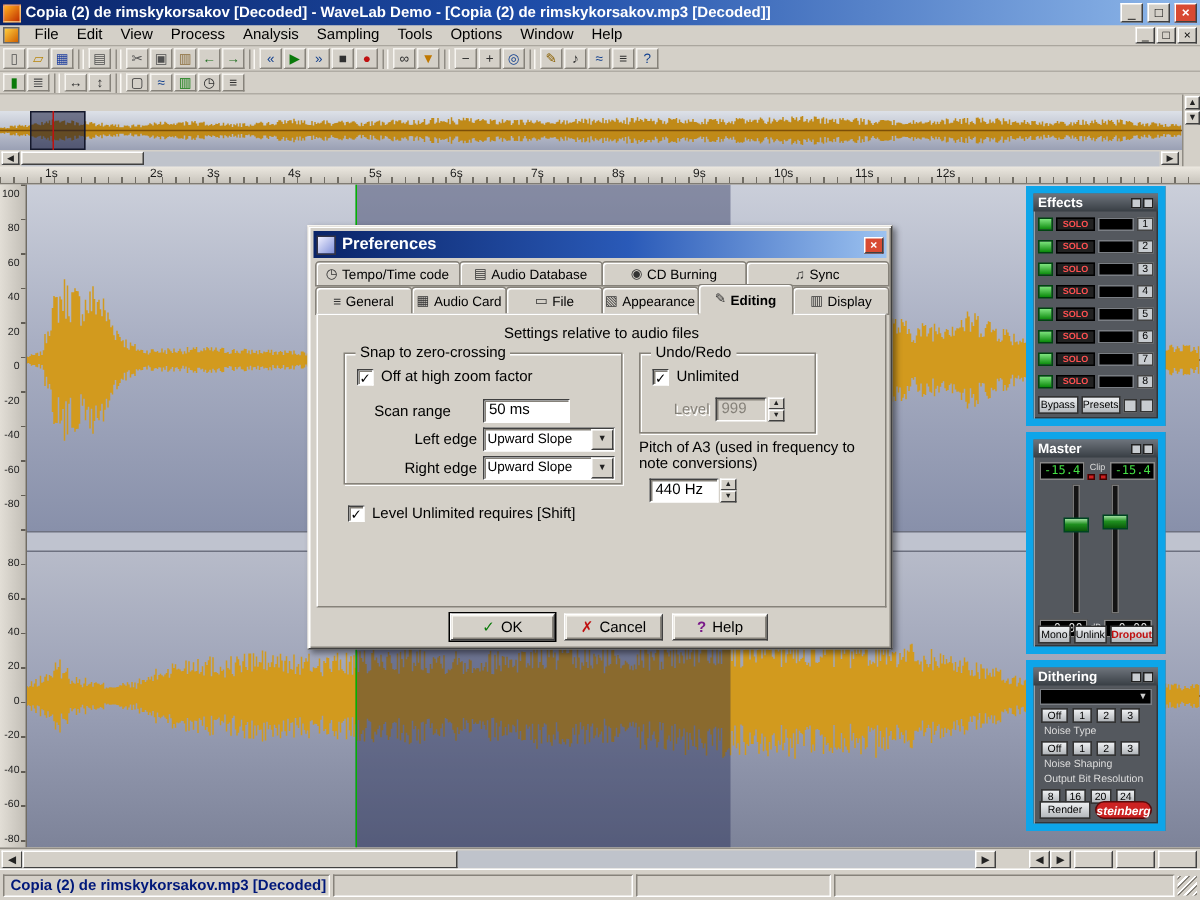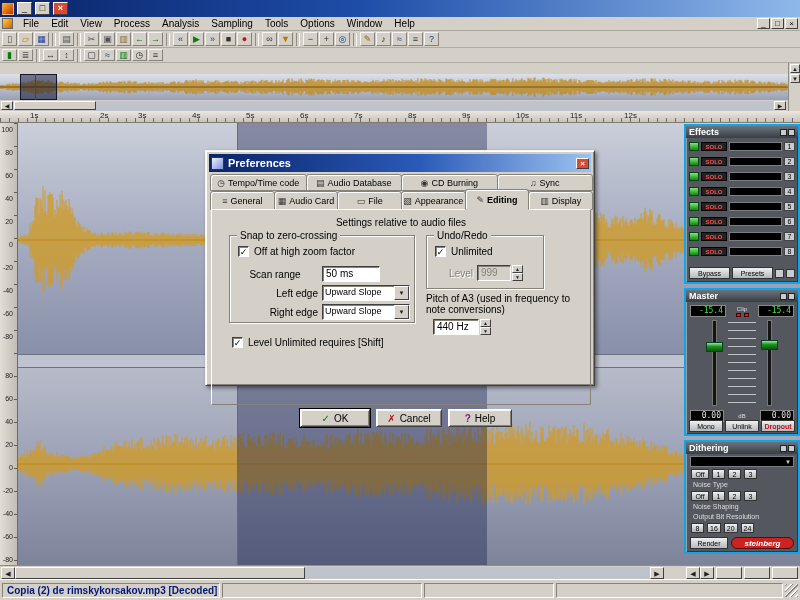--- a/index.html
+++ b/index.html
@@ -48,21 +48,21 @@
 
 #wave-area{left:18px;top:123px;width:782px;height:442px;overflow:hidden;}
 .chbg1{position:absolute;left:0;top:0;width:782px;height:231px;background:linear-gradient(180deg,#cbcfda 0%,#a9afc3 45%,#8890aa 100%);}
 .chdiv{position:absolute;left:0;top:231px;width:782px;height:14px;background:#bfc3cf;border-top:1px solid #6d7180;border-bottom:1px solid #6d7180;}
 .chbg2{position:absolute;left:0;top:245px;width:782px;height:197px;background:linear-gradient(180deg,#b7bbc9 0%,#9aa0b6 50%,#7d8399 100%);}
 #wave-svg{position:absolute;left:0;top:0;z-index:1;}
 .sel-overlay{position:absolute;left:219px;top:0;width:250px;height:442px;background:rgba(22,30,74,.38);z-index:2;}
 .cursor-line{position:absolute;left:219px;top:0;width:1px;height:442px;background:#00b400;z-index:3;}
 
 
-.panel{position:absolute;left:684px;width:116px;background:#54585e;border:2px solid #0ea5e9;box-shadow:inset 1px 1px 0 #9aa0a6,inset -1px -1px 0 #33363a;z-index:5;}
+.panel{position:absolute;left:684px;width:93px;background:#54585e;border:5px solid #0ea5e9;box-shadow:inset 1px 1px 0 #9aa0a6,inset -1px -1px 0 #33363a;z-index:5;}
 .panel-title{height:12px;background:linear-gradient(#6e747c,#383e44);color:#fff;font-size:9px;font-weight:bold;display:flex;align-items:center;justify-content:space-between;padding:0 3px;}
 .pt-btns{display:flex;gap:1px;}
 .pt-btn{width:7px;height:7px;background:#c8ccd0;border:1px solid #222;}
 #fx-rows{position:absolute;left:0;top:13px;right:0;}
 .fx-row{display:flex;align-items:center;gap:2px;height:15px;padding:0 3px;}
 .led-g{width:10px;height:9px;background:linear-gradient(#7fe57f,#0a8a0a);border:1px solid #041;}
 .solo-chip{width:26px;height:9px;background:#222;border:1px solid #000;color:#ff5050;font-size:6px;font-weight:bold;text-align:center;line-height:8px;}
 .slot-lcd{flex:1;height:9px;background:#000;border:1px solid #7a7e84;}
 .slot-num{width:11px;height:9px;background:#c8ccd0;border:1px solid #444;font-size:7px;text-align:center;line-height:8px;color:#000;}
 .fx-bottom{position:absolute;left:3px;right:3px;bottom:3px;display:flex;gap:2px;align-items:center;}
@@ -104,21 +104,21 @@
 .ov-sbtn{width:12px;height:9px;font-size:6px;line-height:8px;}
 .statusbar{position:absolute;left:0;top:579px;width:800px;height:21px;background:#d4d0c8;border-top:1px solid #fff;display:flex;gap:2px;padding:2px;align-items:center;}
 .seg{border:1px solid;border-color:#86827a #fff #fff #86827a;height:15px;font-size:10px;padding:0 4px;display:flex;align-items:center;background:#d4d0c8;}
 .seg.file{width:218px;color:#00187a;font-weight:bold;overflow:hidden;white-space:nowrap;}
 .seg.s2{width:200px;}
 .seg.s3{width:130px;}
 .seg.s4{flex:1;}
 .grip{width:13px;height:13px;background:repeating-linear-gradient(135deg,#fff 0 1px,#86827a 1px 2px,transparent 2px 4px);}
 
 
-.dialog{position:absolute;left:205px;top:150px;width:390px;height:236px;background:#d4d0c8;border:1px solid;border-color:#f6f4f0 #404040 #404040 #f6f4f0;box-shadow:inset 1px 1px 0 #fff,inset -1px -1px 0 #86827a,2px 2px 4px rgba(0,0,0,.45);z-index:10;}
+.dialog{position:absolute;left:205px;top:150px;width:390px;height:283px;background:#d4d0c8;border:1px solid;border-color:#f6f4f0 #404040 #404040 #f6f4f0;box-shadow:inset 1px 1px 0 #fff,inset -1px -1px 0 #86827a,2px 2px 4px rgba(0,0,0,.45);z-index:10;}
 .dlg-title{position:absolute;left:3px;top:3px;right:3px;height:18px;background:linear-gradient(90deg,#0a2468,#2a5ab8 55%,#9cc2f0);display:flex;align-items:center;gap:4px;padding:0 2px;}
 .dlg-icon{width:13px;height:13px;background:linear-gradient(135deg,#f0f0ff,#8090d8);border:1px solid #334;color:#c01010;font-size:8px;font-weight:bold;text-align:center;line-height:12px;}
 .dlg-title-text{color:#fff;font-size:11px;font-weight:bold;flex:1;}
 .tabs{position:absolute;left:4px;width:382px;display:flex;}
 #tabs1{top:23px;height:17px;}
 #tabs2{top:40px;height:19px;}
 .tab{flex:1;display:flex;align-items:center;justify-content:center;gap:3px;font-size:9px;background:#d4d0c8;border:1px solid #86827a;border-radius:3px 3px 0 0;margin-right:-1px;box-shadow:inset 1px 1px 0 #fff;color:#000;white-space:nowrap;overflow:hidden;}
 .tab-icon{font-size:9px;color:#333;}
 #tabs2 .tab.active{font-weight:bold;position:relative;z-index:2;margin-top:-2px;border-bottom-color:#d4d0c8;}
 .tab-panel{position:absolute;left:5px;top:58px;width:380px;height:196px;border:1px solid;border-color:#fff #86827a #86827a #fff;}
@@ -145,20 +145,21 @@
 .bicon-cancel{color:#c01010;font-weight:bold;}
 .bicon-help{color:#7a1a8a;font-weight:bold;}
 </style>
 </head>
 <body>
 
 <div class="app">
 
   <div class="titlebar">
     <span class="app-icon"></span>
+    <span class="title-text">Copia (2) de rimskykorsakov [Decoded] - WaveLab Demo - [Copia (2) de rimskykorsakov.mp3 [Decoded]]</span>
     <span class="winbtn">_</span>
     <span class="winbtn">□</span>
     <span class="winbtn close">×</span>
   </div>
 
   <div class="menubar">
     <span class="mdi-icon"></span>
     <span id="menu-items" style="display:flex;">
         <span class="menu-item">File</span>
         <span class="menu-item">Edit</span>

